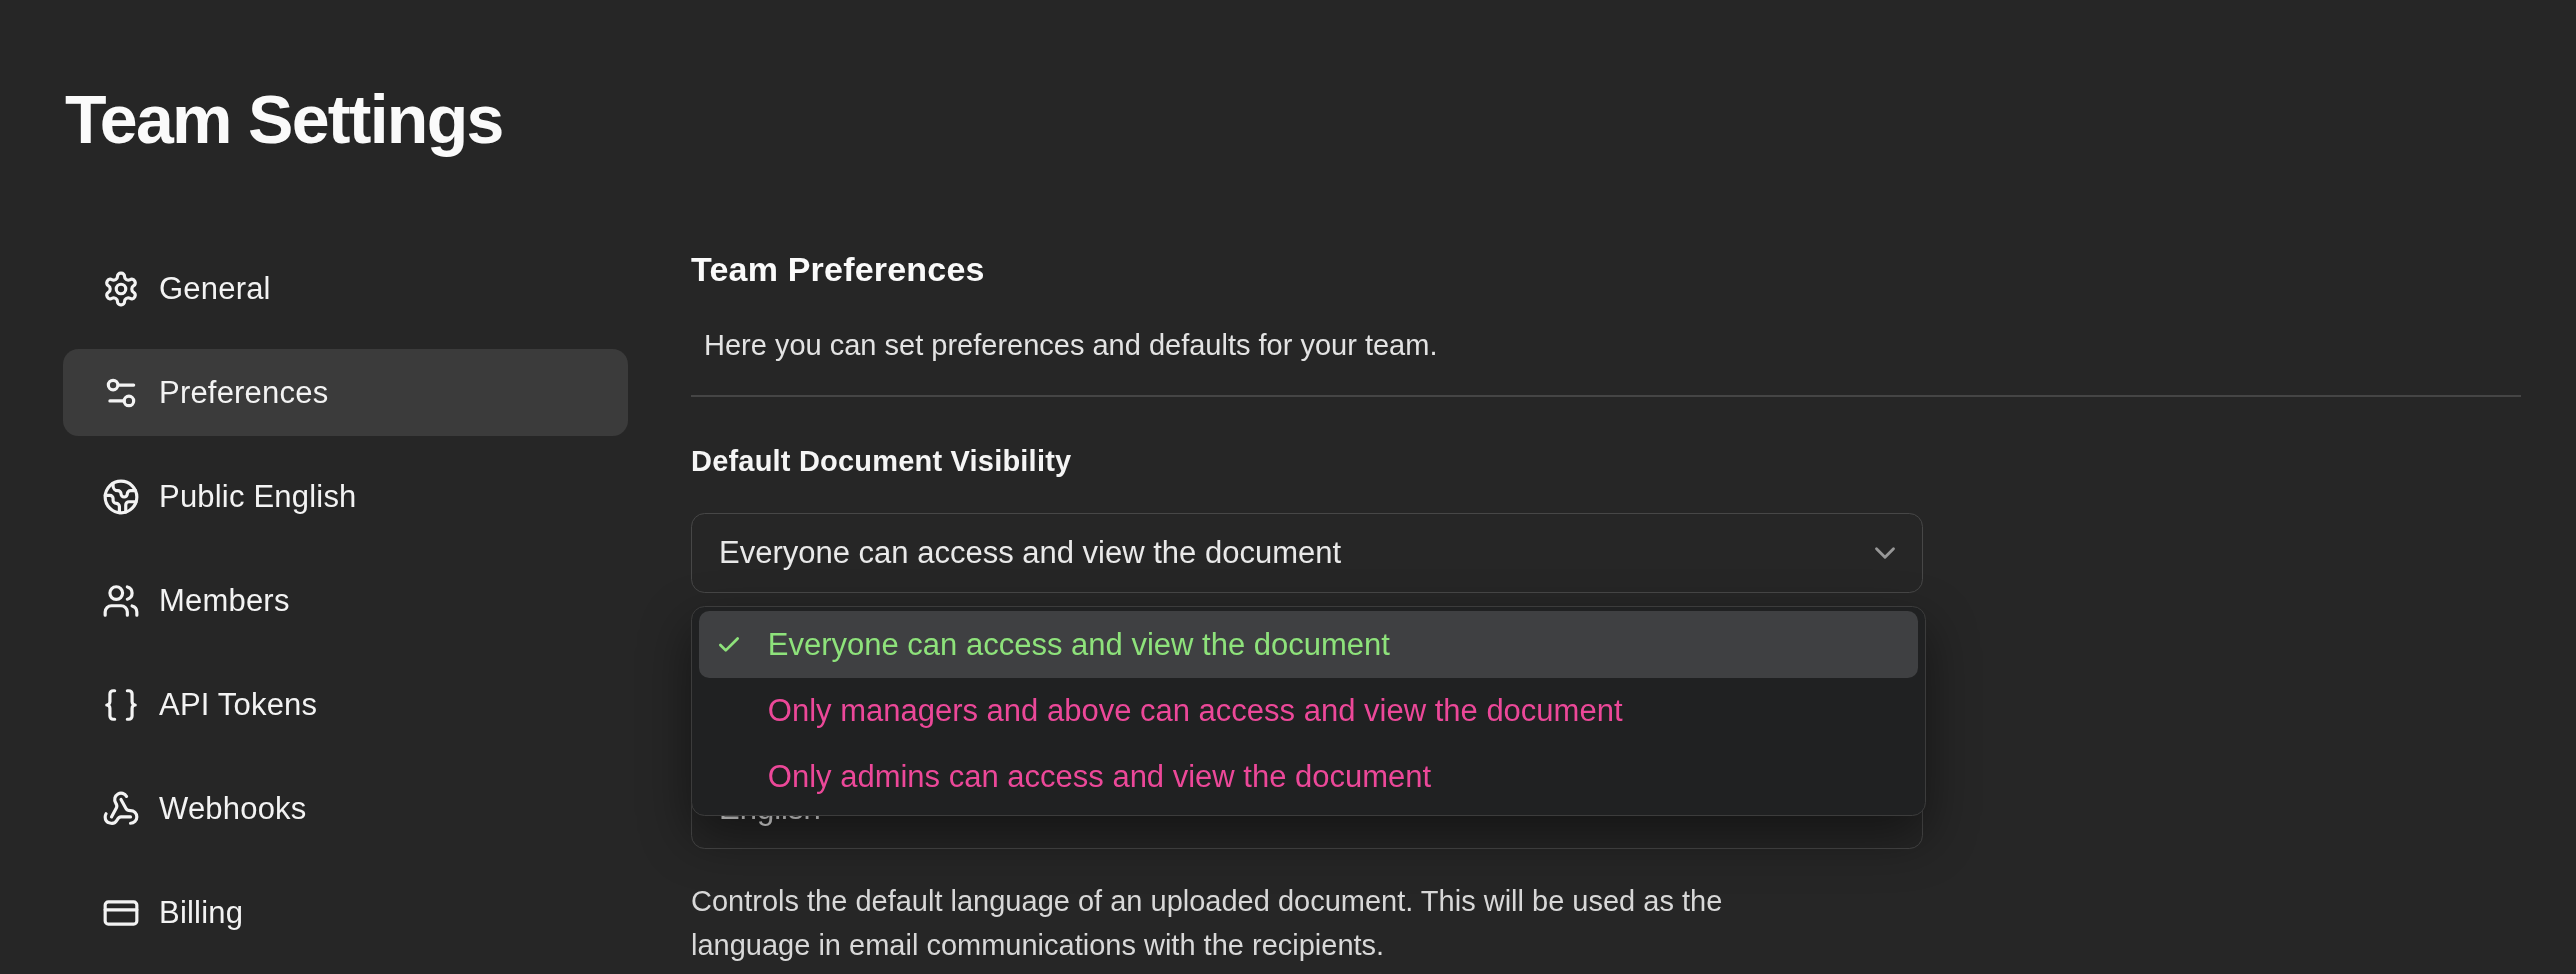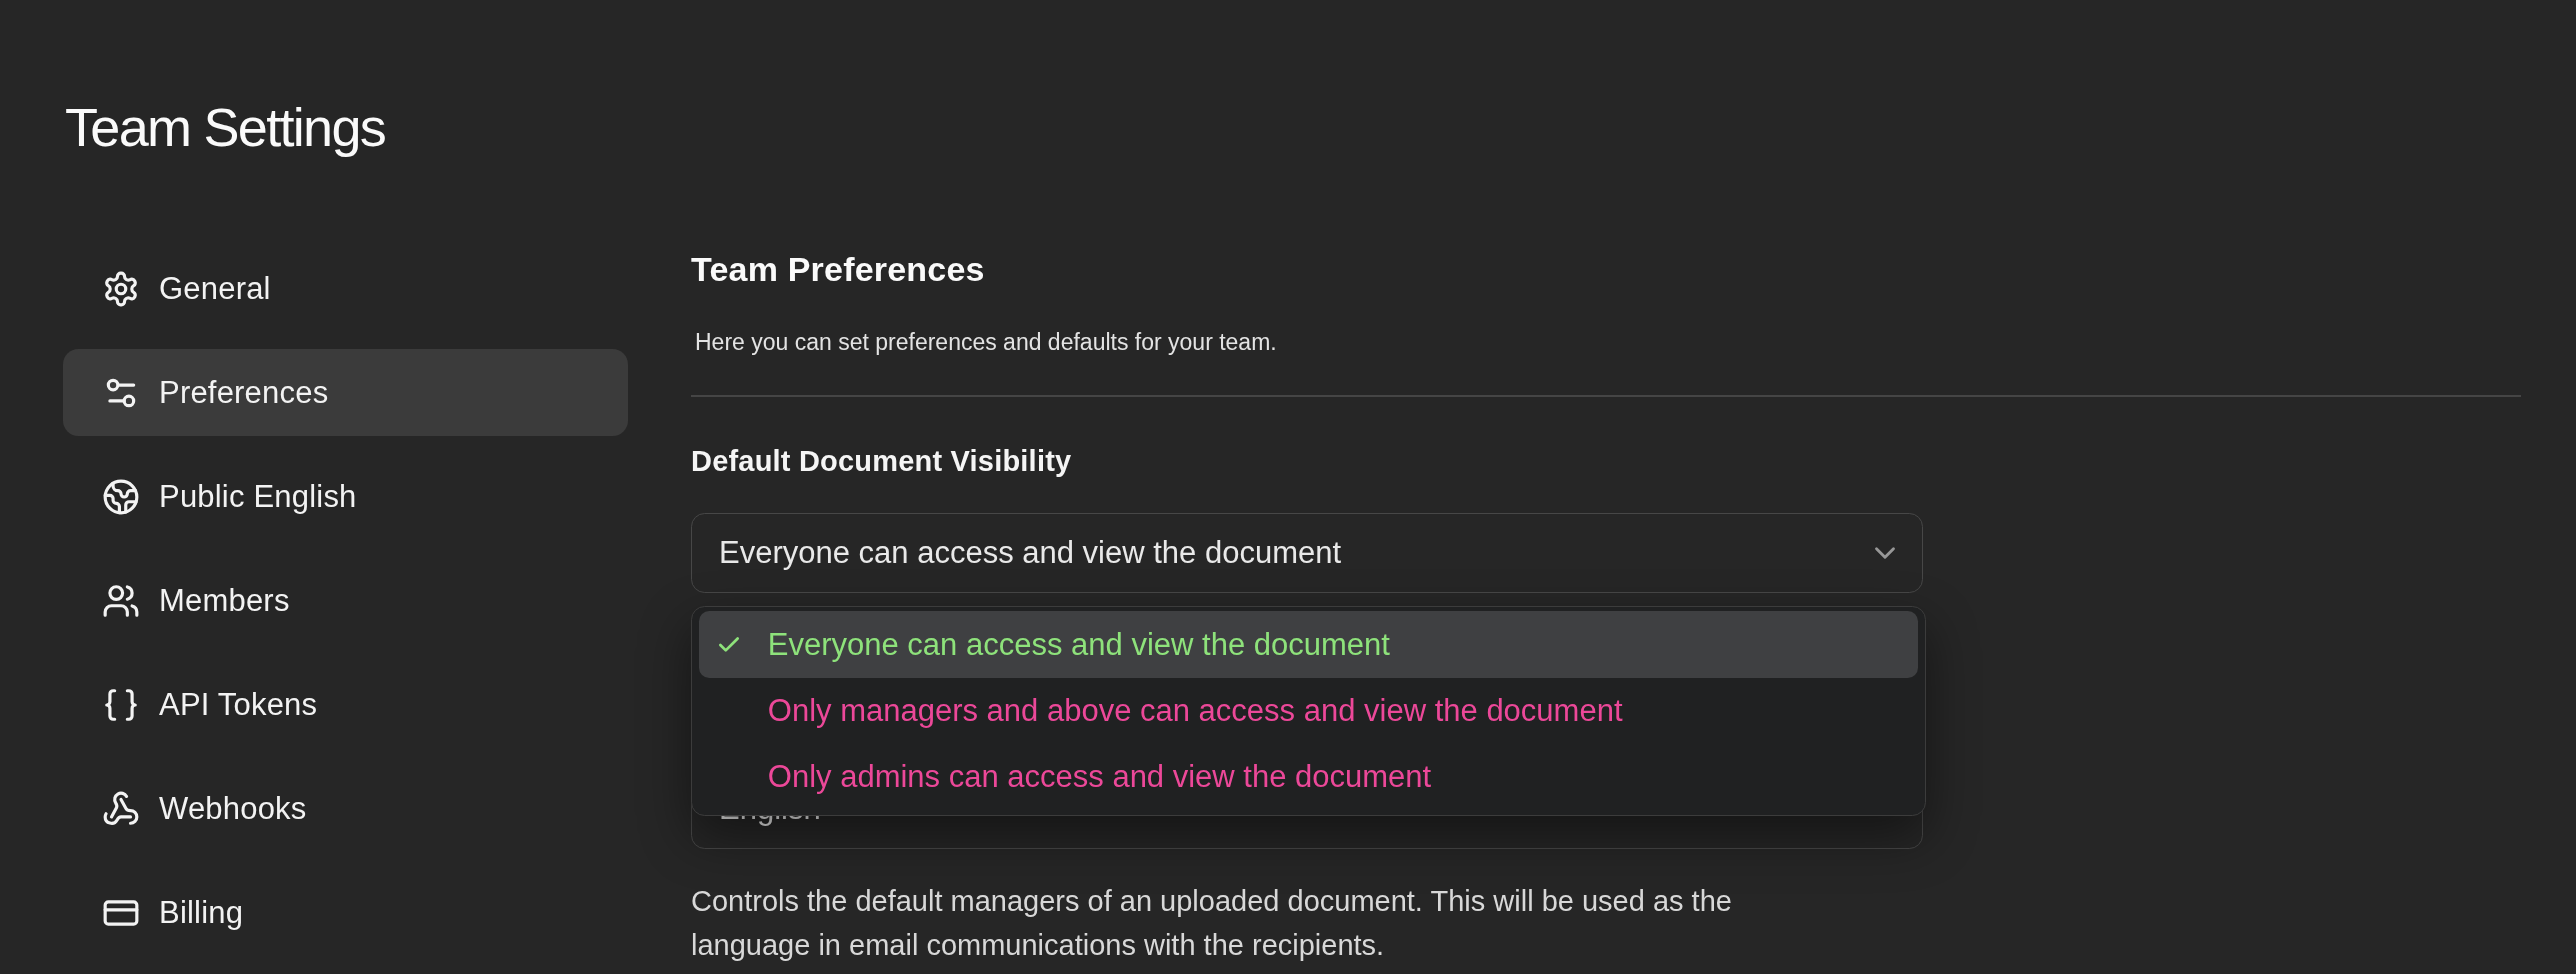--- a/index.html
+++ b/index.html
@@ -19,22 +19,22 @@
   *{box-sizing:border-box;margin:0;padding:0;}
   html,body{width:2576px;height:975px;}
   body{
     background:var(--page-bg);
     font-family:"Liberation Sans", sans-serif;
     color:var(--text-body);
     position:relative;
     overflow:hidden;
   }
   .page-title{
-    position:absolute;left:65px;top:98px;
-    font-size:54px;font-weight:400;letter-spacing:-1.7px;
+    position:absolute;left:65px;top:82px;
+    font-size:68px;font-weight:700;letter-spacing:-1.7px;
     color:var(--text-bright);line-height:1.1;
   }
   
   .sidebar{
     position:absolute;left:63px;top:245px;width:565px;
     display:flex;flex-direction:column;gap:17px;
   }
   .side-item{
     height:87px;border-radius:15.4px;
     display:flex;align-items:center;
@@ -45,21 +45,21 @@
   .side-item .icon{width:38px;height:38px;flex:0 0 38px;display:flex;}
   .side-item .icon svg{width:38px;height:38px;stroke:#f3f3f3;}
   .side-item .label{font-size:31px;font-weight:400;letter-spacing:0.2px;}
   svg.ln{fill:none;stroke-width:2;stroke-linecap:round;stroke-linejoin:round;}
   
   .main{position:absolute;left:691px;top:250px;width:1830px;height:725px;}
   .section-heading{
     position:absolute;left:0;top:0;
     font-size:34px;font-weight:700;color:var(--text-bright);letter-spacing:0.2px;
   }
-  .section-desc{position:absolute;left:4px;top:79px;font-size:23px;color:var(--text-body);}
+  .section-desc{position:absolute;left:13px;top:79px;font-size:29px;color:var(--text-body);}
   .divider{position:absolute;left:0;top:145px;width:1830px;height:1.7px;background:var(--divider);}
   .field-label{
     position:absolute;left:0;top:195px;
     font-size:29px;font-weight:600;color:#f5f5f5;letter-spacing:0.2px;
   }
   .select{
     position:absolute;left:0;width:1232px;height:80px;
     border:1.7px solid var(--select-border);border-radius:13.7px;
     display:flex;align-items:center;justify-content:space-between;
     padding:0 20.5px 0 27px;cursor:pointer;background:transparent;
@@ -216,18 +216,18 @@
   <div class="select select-language">
     <span class="value">English</span>
     <span class="chev">
       <svg class="ln" viewBox="0 0 24 24">
           <path d="m6 9 6 6 6-6"></path>
         </svg>
     </span>
   </div>
 
   <div class="help-text">
-    <div>Controls the default managers of an uploaded document. This will be used as the</div>
+    <div>Controls the default language of an uploaded document. This will be used as the</div>
     <div>language in email communications with the recipients.</div>
   </div>
 
 </main>
 
 
 </body></html>

